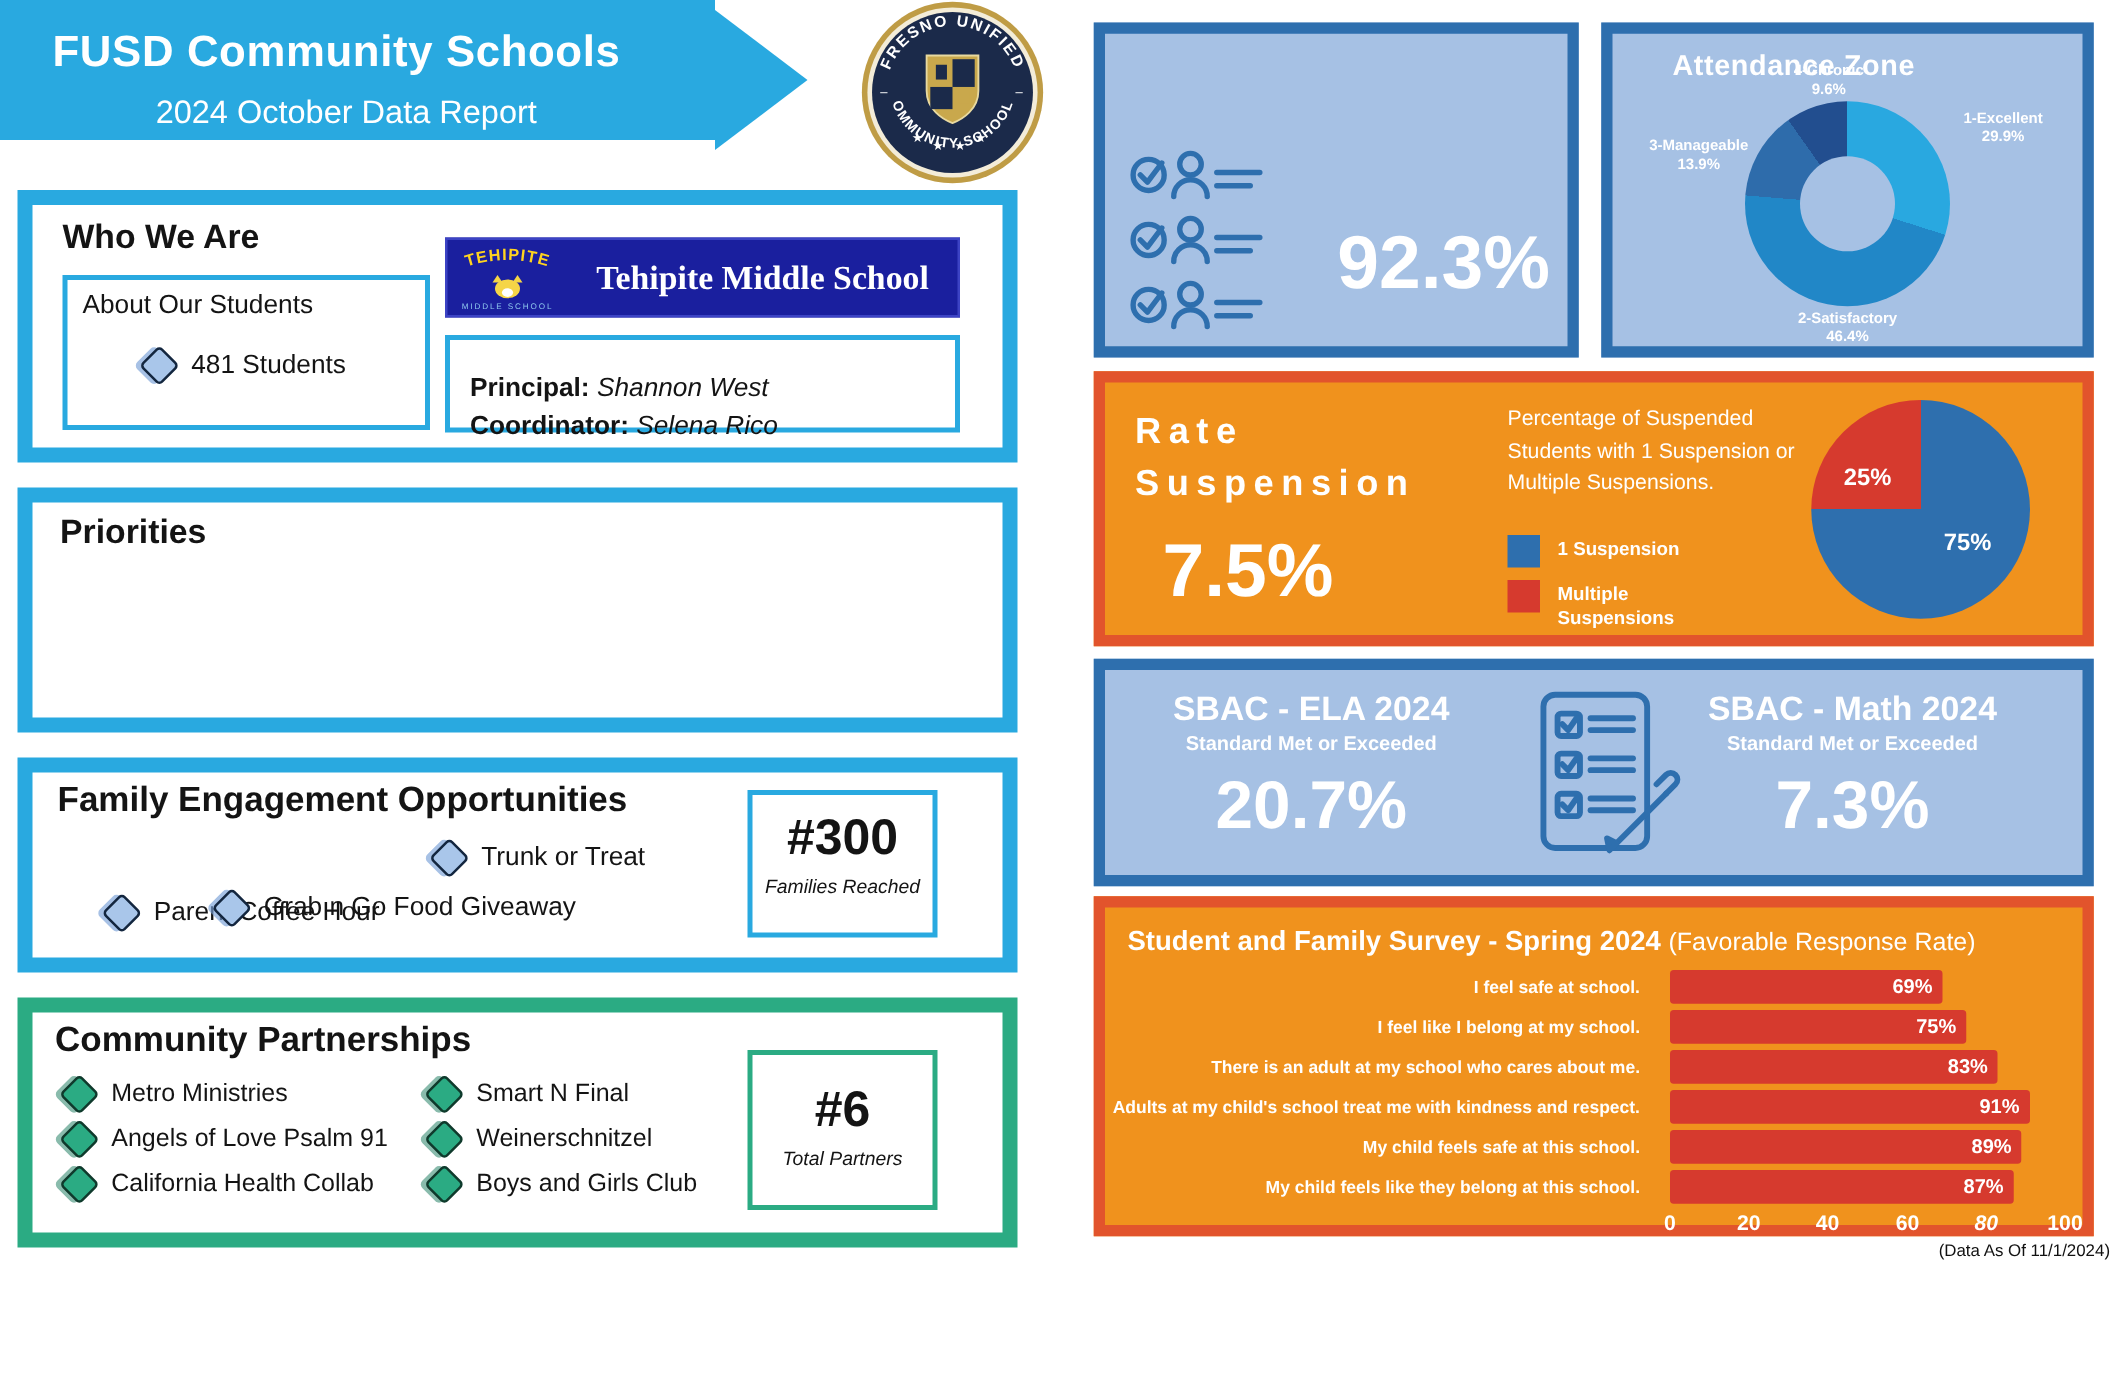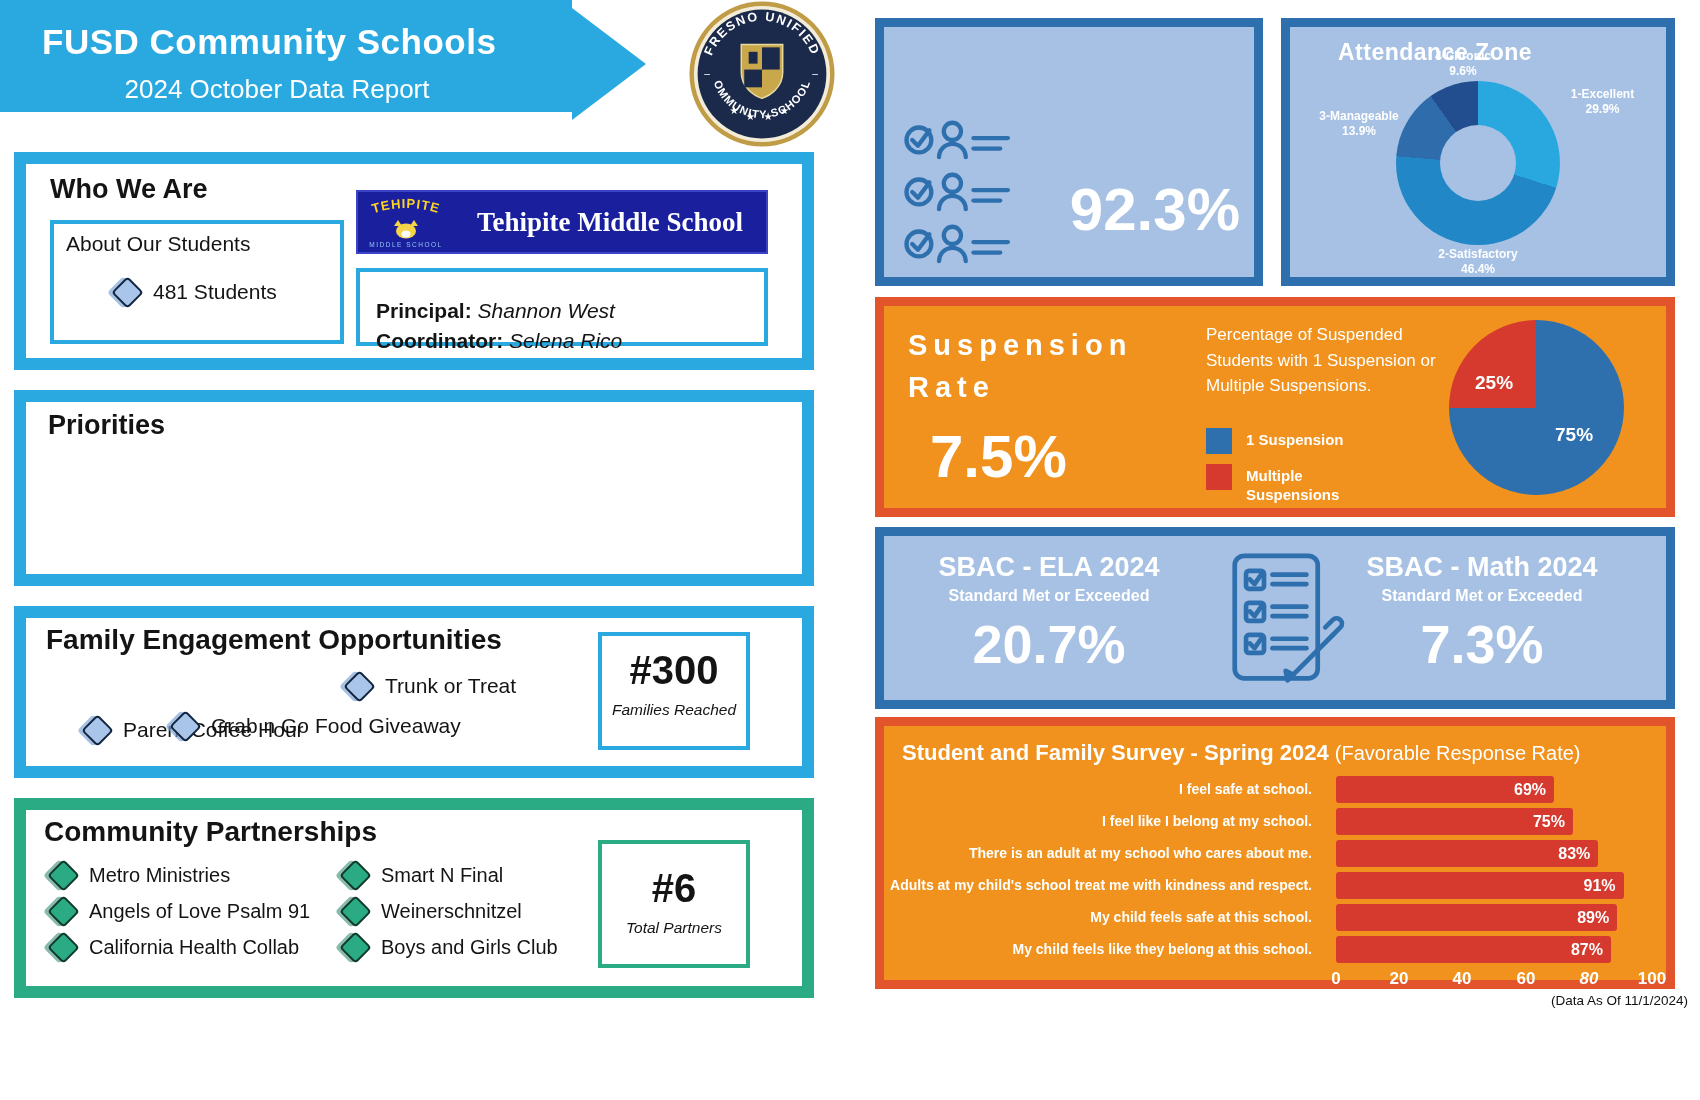--- a/index.html
+++ b/index.html
@@ -286,22 +286,22 @@
       <div>13.9%</div>
     </div>
     <div class="dlabel" style="left:103px;top:220px;width:170px;">
       <div>2-Satisfactory</div>
       <div>46.4%</div>
     </div>
   </div>
 
   <div class="abs orangepanel" style="left:875px;top:297px;width:800px;height:220px;">
     <div class="abs wt susp-title">
+      <div>Rate</div>
       <div>Suspension</div>
-      <div>Rate</div>
     </div>
     <div class="abs wt susp-value">7.5%</div>
     <div class="abs susp-desc">Percentage of Suspended Students with 1 Suspension or Multiple Suspensions.</div>
 
     <div class="legend-row" style="left:322px;top:122px;">
       <span class="swatch blue"></span>
       <span class="legend-txt">
         <span>1 Suspension</span>
       </span>
     </div>

